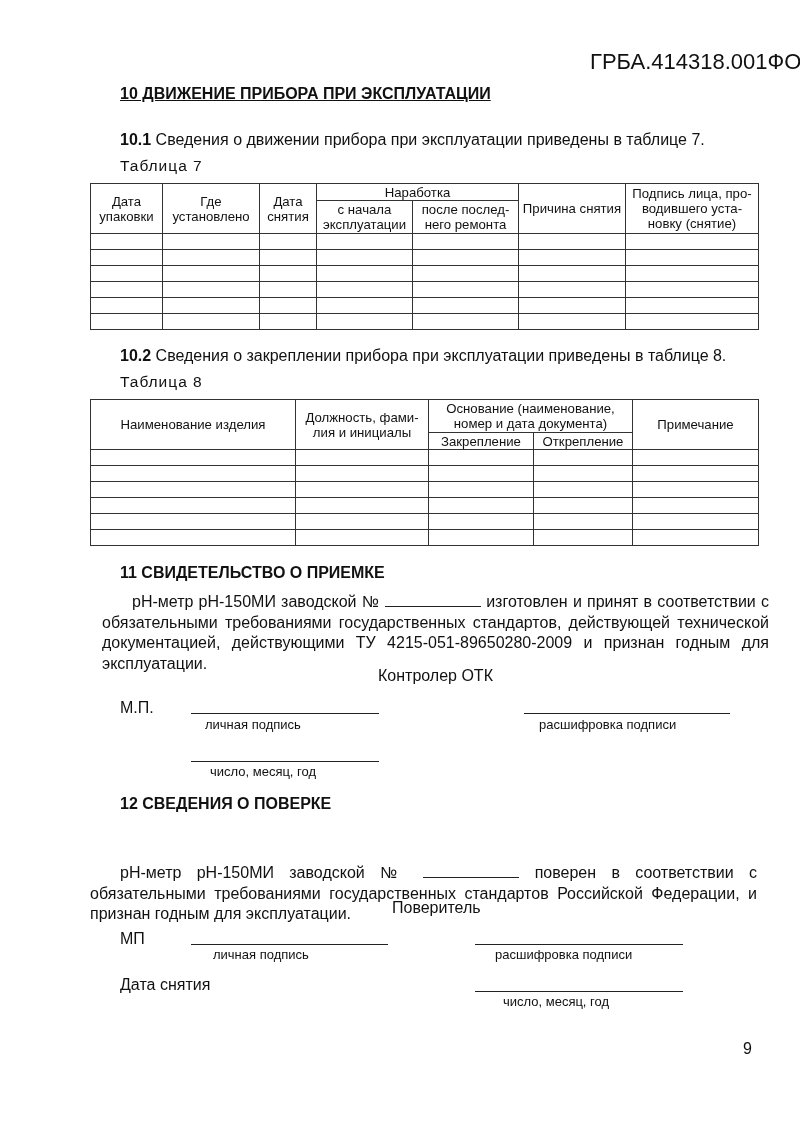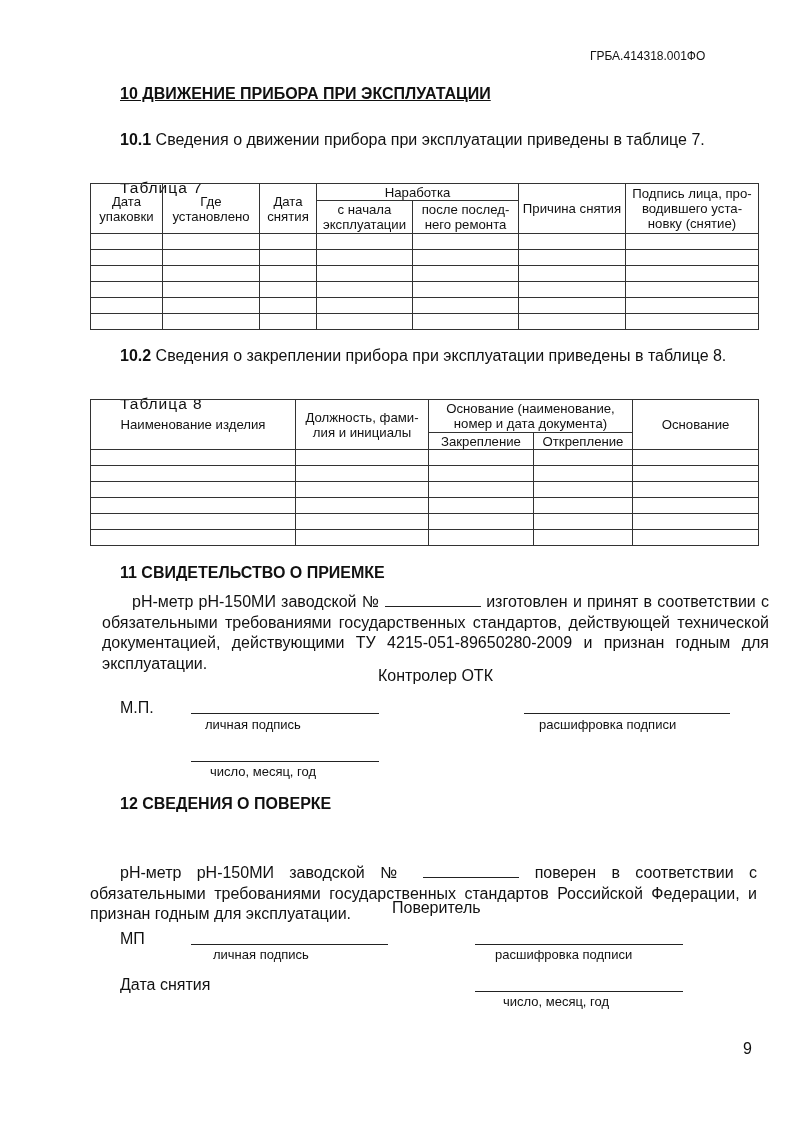--- a/index.html
+++ b/index.html
@@ -1,22 +1,22 @@
 <!DOCTYPE html>
 <html><head>
 <meta charset="utf-8">
 <style>
   html, body { margin: 0; padding: 0; background: #ffffff; }
   body { width: 800px; height: 1132px; position: relative; overflow: hidden;
          font-family: "Liberation Sans", sans-serif; color: #111; }
   .abs { position: absolute; }
-  .doc-code { left: 590px; top: 49px; font-size: 12px; }
+  .doc-code { left: 590px; top: 49px; font-size: 22px; }
   .h { font-weight: bold; font-size: 16px; }
   .p { font-size: 16px; }
-  .caption { font-size: 15.5px; letter-spacing: 1px; margin-top: 22px; }
+  .caption { font-size: 15.5px; letter-spacing: 1px; }
   table { border-collapse: collapse; position: absolute; table-layout: fixed; }
   td, th { border: 1.4px solid #333; font-weight: normal; font-size: 13.2px;
            text-align: center; vertical-align: middle; padding: 0 2px; line-height: 15px; }
   tbody td { height: 15px; }
   .line { position: absolute; border-top: 1.6px solid #222; height: 0; }
   .small { font-size: 13px; }
   .para { left: 90px; width: 667px; font-size: 16px; line-height: 20.5px; text-align: justify; }
   .blank { display: inline-block; width: 96px; border-bottom: 1.5px solid #222; height: 14px; vertical-align: baseline; }
   .pagenum { left: 743px; top: 1040px; font-size: 16px; }
 </style>
@@ -125,21 +125,21 @@
       <col style="width:133px">
       <col style="width:105px">
       <col style="width:99px">
       <col style="width:126px">
   </colgroup>
   <thead>
     <tr style="height:33px;">
       <th rowspan="2">Наименование изделия</th>
       <th rowspan="2">Должность, фами-лия и инициалы</th>
       <th colspan="2">Основание (наименование, номер и дата документа)</th>
-      <th rowspan="2">Основание</th>
+      <th rowspan="2">Примечание</th>
     </tr>
     <tr style="height:17px;">
       <th>Закрепление</th>
       <th>Открепление</th>
     </tr>
   </thead>
   <tbody>
     <tr>
         <td></td>
         <td></td>

